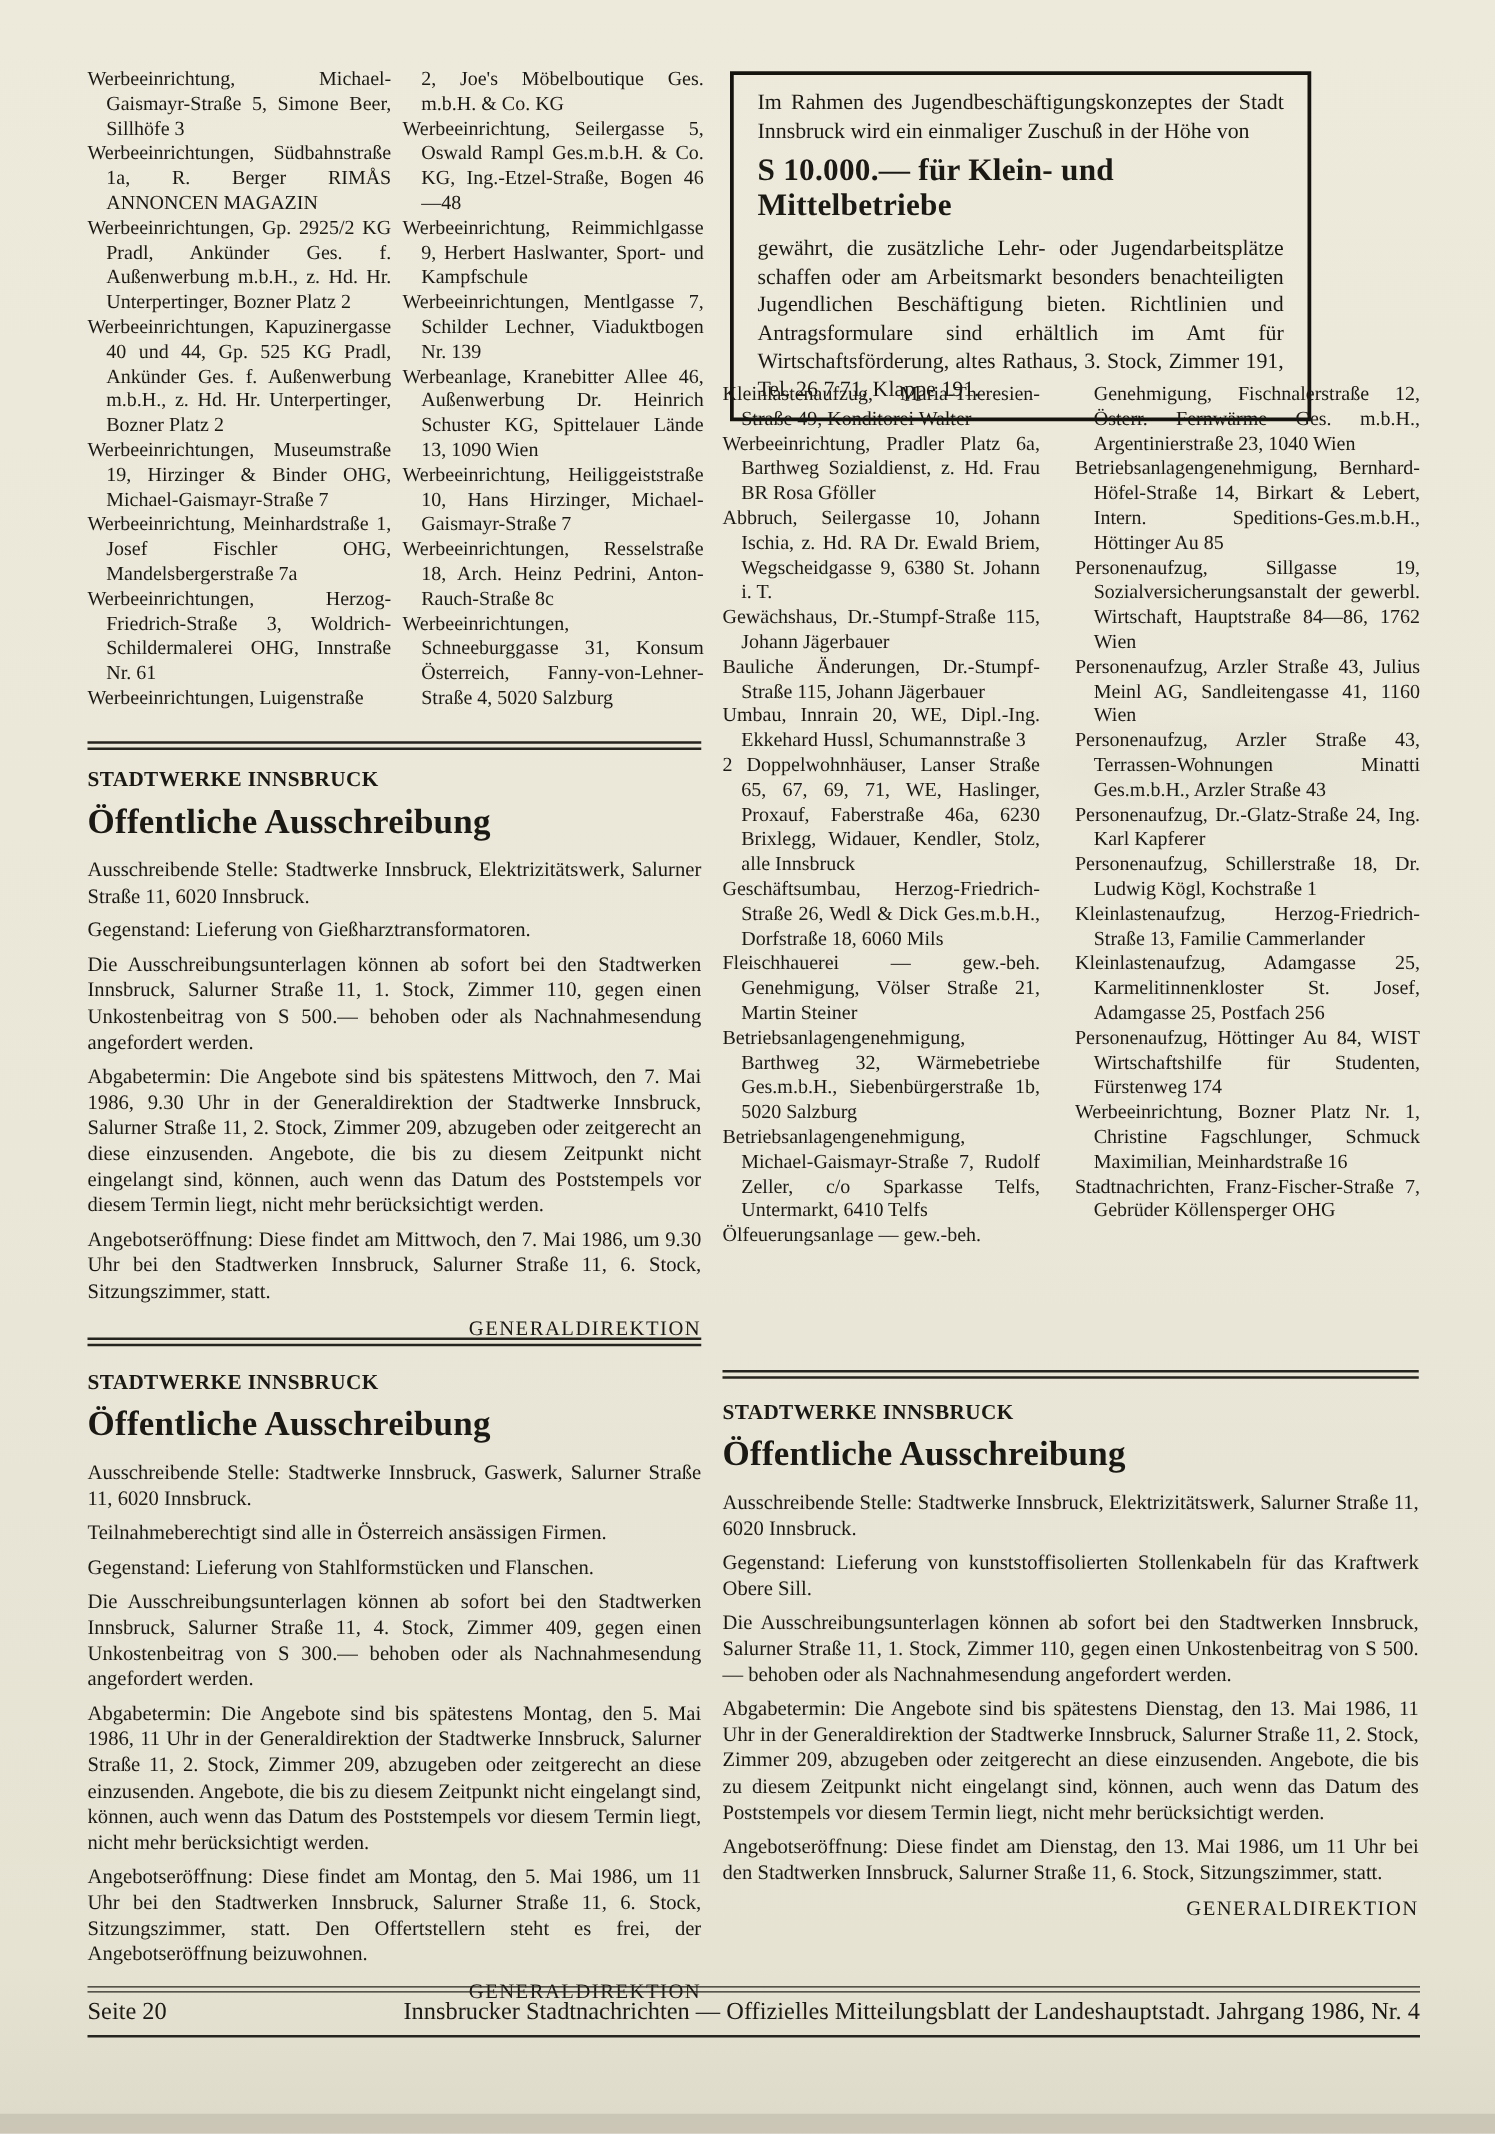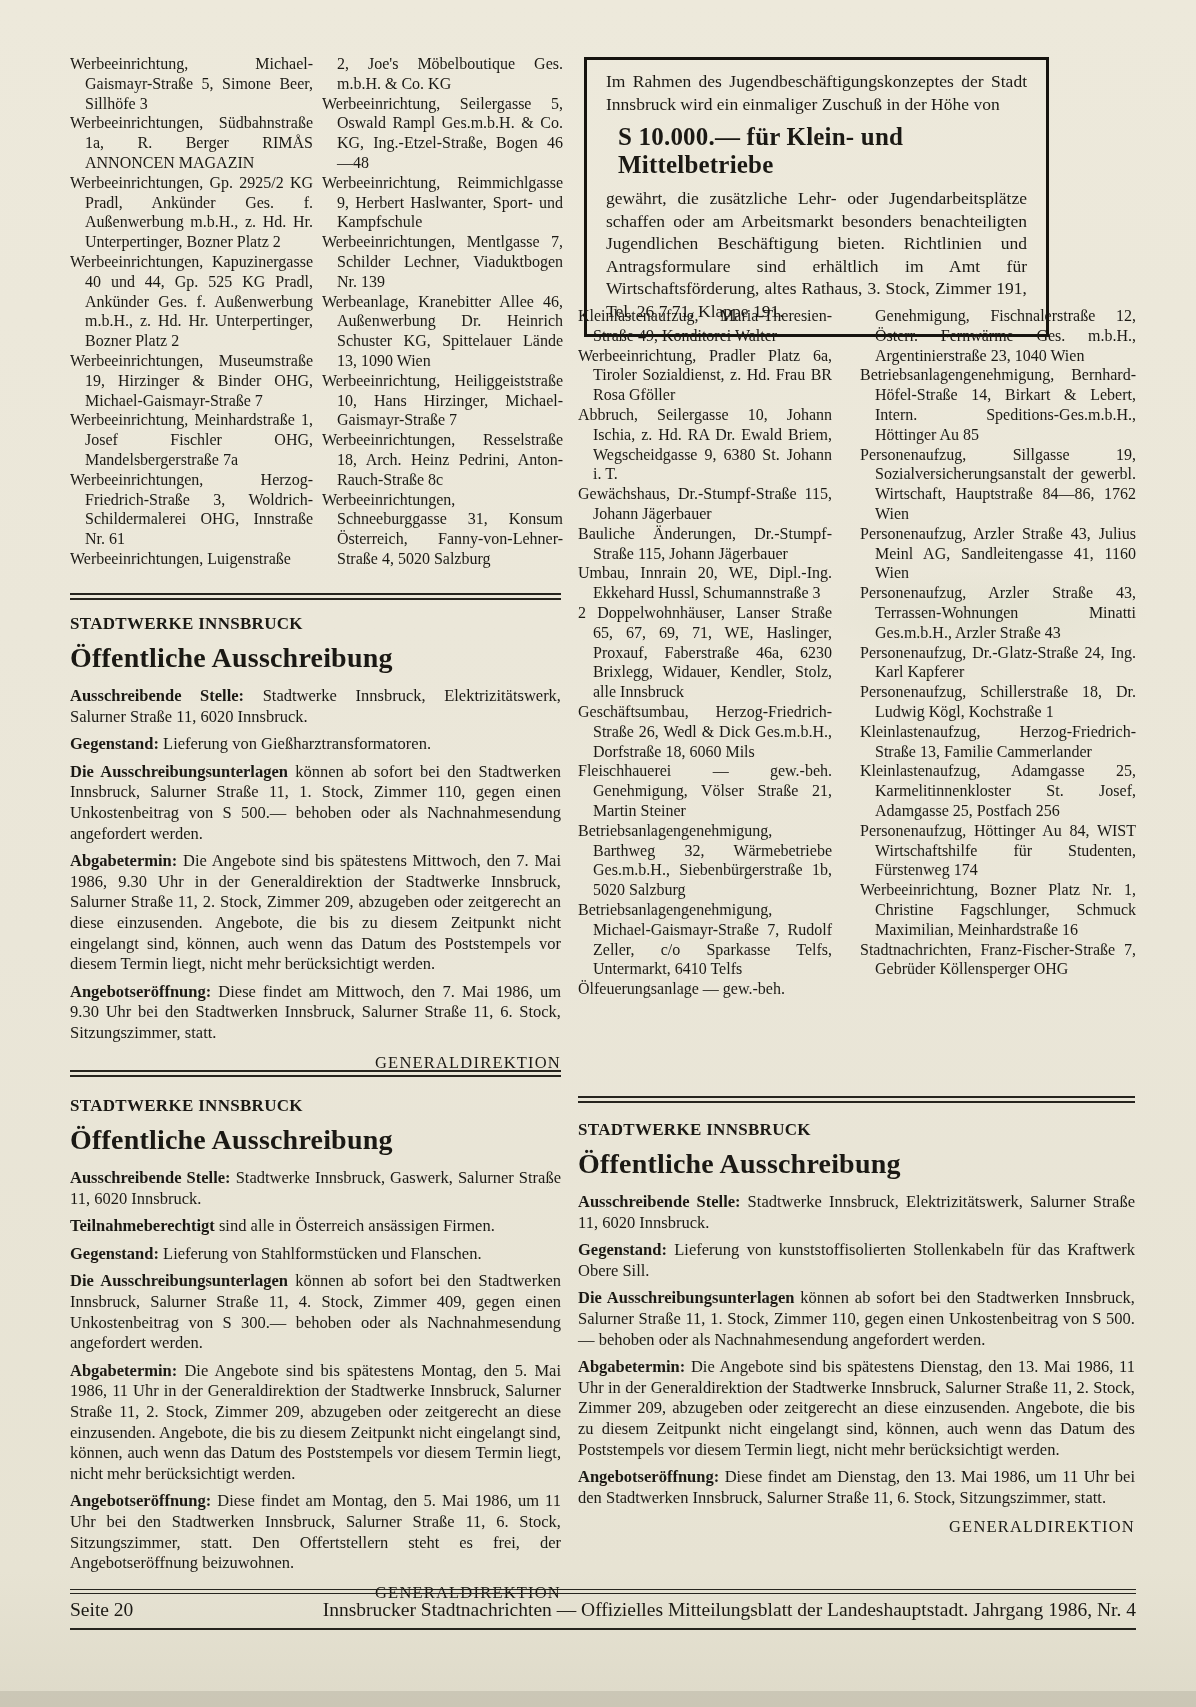--- a/index.html
+++ b/index.html
@@ -22,41 +22,41 @@
   #col3{left:578px;top:306px;width:254px;}
   #col4{left:860px;top:306px;width:276px;}
   .col p{margin:0;font-size:16px;line-height:19.8px;text-align:justify;
          padding-left:15px;text-indent:-15px;hyphens:none;}
   .col p.cont{text-indent:0;}
 
   
   #notice{position:absolute;left:584px;top:57px;width:465px;box-sizing:border-box;
           border:3px solid #16140f;padding:10px 19px 12px;}
   .notice-intro{font-size:17.5px;line-height:23px;text-align:justify;margin:0;}
-  .notice-headline{font-size:25px;font-weight:bold;margin:7px 12px 8px;letter-spacing:.2px;}
+  .notice-headline{font-size:25px;font-weight:bold;margin:7px 0 8px;letter-spacing:.2px;}
   .notice-body{font-size:17.5px;line-height:22.5px;text-align:justify;margin:0;}
 
   
   .dbl-rule{position:absolute;height:3px;border-top:2px solid #26241e;border-bottom:2px solid #26241e;}
   #rule-l1{left:70px;top:593px;width:491px;}
   #rule-l2{left:70px;top:1070px;width:491px;}
   #rule-r1{left:578px;top:1096px;width:557px;}
   #rule-f1{left:70px;top:1589px;width:1066px;border-top-width:1.5px;border-bottom-width:1.5px;}
   .thick-rule{position:absolute;border-top:2.5px solid #26241e;height:0;}
   #rule-f2{left:70px;top:1628px;width:1066px;}
 
   
   .tender{position:absolute;}
   #tender1{left:70px;top:614px;width:491px;}
   #tender2{left:70px;top:1096px;width:491px;}
   #tender3{left:578px;top:1120px;width:557px;}
   .org{font-size:17px;font-weight:bold;letter-spacing:.3px;margin:0;}
   .title{font-size:28px;font-weight:bold;margin:8px 0 12px;letter-spacing:.2px;}
   .paras p{font-size:16.5px;line-height:20.6px;text-align:justify;margin:0 0 7px;hyphens:none;}
-  .paras p b{font-weight:bold;}
+  .paras p b{font-weight:normal;}
   .sig{text-align:right;font-size:16.5px;letter-spacing:1.2px;margin-top:9px;}
 
   
   #footer{position:absolute;left:70px;top:1599px;width:1066px;display:flex;align-items:baseline;}
   #footer .pageno{font-size:19.5px;}
   #footer .issue{font-size:19.5px;margin-left:auto;text-align:right;}
 </style>
 </head>
 <body>
 
@@ -87,21 +87,21 @@
     </div>
 
   <div id="notice">
     <p class="notice-intro">Im Rahmen des Jugendbeschäftigungskonzeptes der Stadt Innsbruck wird ein einmaliger Zuschuß in der Höhe von</p>
     <div class="notice-headline">S 10.000.— für Klein- und Mittelbetriebe</div>
     <p class="notice-body">gewährt, die zusätzliche Lehr- oder Jugendarbeitsplätze schaffen oder am Arbeitsmarkt besonders benachteiligten Jugendlichen Beschäftigung bieten. Richtlinien und Antragsformulare sind erhältlich im Amt für Wirtschaftsförderung, altes Rathaus, 3. Stock, Zimmer 191, Tel. 26 7 71, Klappe 191.</p>
   </div>
 
   <div class="col" id="col3">
       <p>Kleinlastenaufzug, Maria-Theresien-Straße 49, Konditorei Walter</p>
-      <p>Werbeeinrichtung, Pradler Platz 6a, Tiroler Sozialdienst, z. Hd. Frau BR Rosa Gföller</p>
+      <p>Werbeeinrichtung, Pradler Platz 6a, Barthweg Sozialdienst, z. Hd. Frau BR Rosa Gföller</p>
       <p>Abbruch, Seilergasse 10, Johann Ischia, z. Hd. RA Dr. Ewald Briem, Wegscheidgasse 9, 6380 St. Johann i. T.</p>
       <p>Gewächshaus, Dr.-Stumpf-Straße 115, Johann Jägerbauer</p>
       <p>Bauliche Änderungen, Dr.-Stumpf-Straße 115, Johann Jägerbauer</p>
       <p>Umbau, Innrain 20, WE, Dipl.-Ing. Ekkehard Hussl, Schumannstraße 3</p>
       <p>2 Doppelwohnhäuser, Lanser Straße 65, 67, 69, 71, WE, Haslinger, Proxauf, Faberstraße 46a, 6230 Brixlegg, Widauer, Kendler, Stolz, alle Innsbruck</p>
       <p>Geschäftsumbau, Herzog-Friedrich-Straße 26, Wedl &amp; Dick Ges.m.b.H., Dorfstraße 18, 6060 Mils</p>
       <p>Fleischhauerei — gew.-beh. Genehmigung, Völser Straße 21, Martin Steiner</p>
       <p>Betriebsanlagengenehmigung, Barthweg 32, Wärmebetriebe Ges.m.b.H., Siebenbürgerstraße 1b, 5020 Salzburg</p>
       <p>Betriebsanlagengenehmigung, Michael-Gaismayr-Straße 7, Rudolf Zeller, c/o Sparkasse Telfs, Untermarkt, 6410 Telfs</p>
       <p>Ölfeuerungsanlage — gew.-beh.</p>

